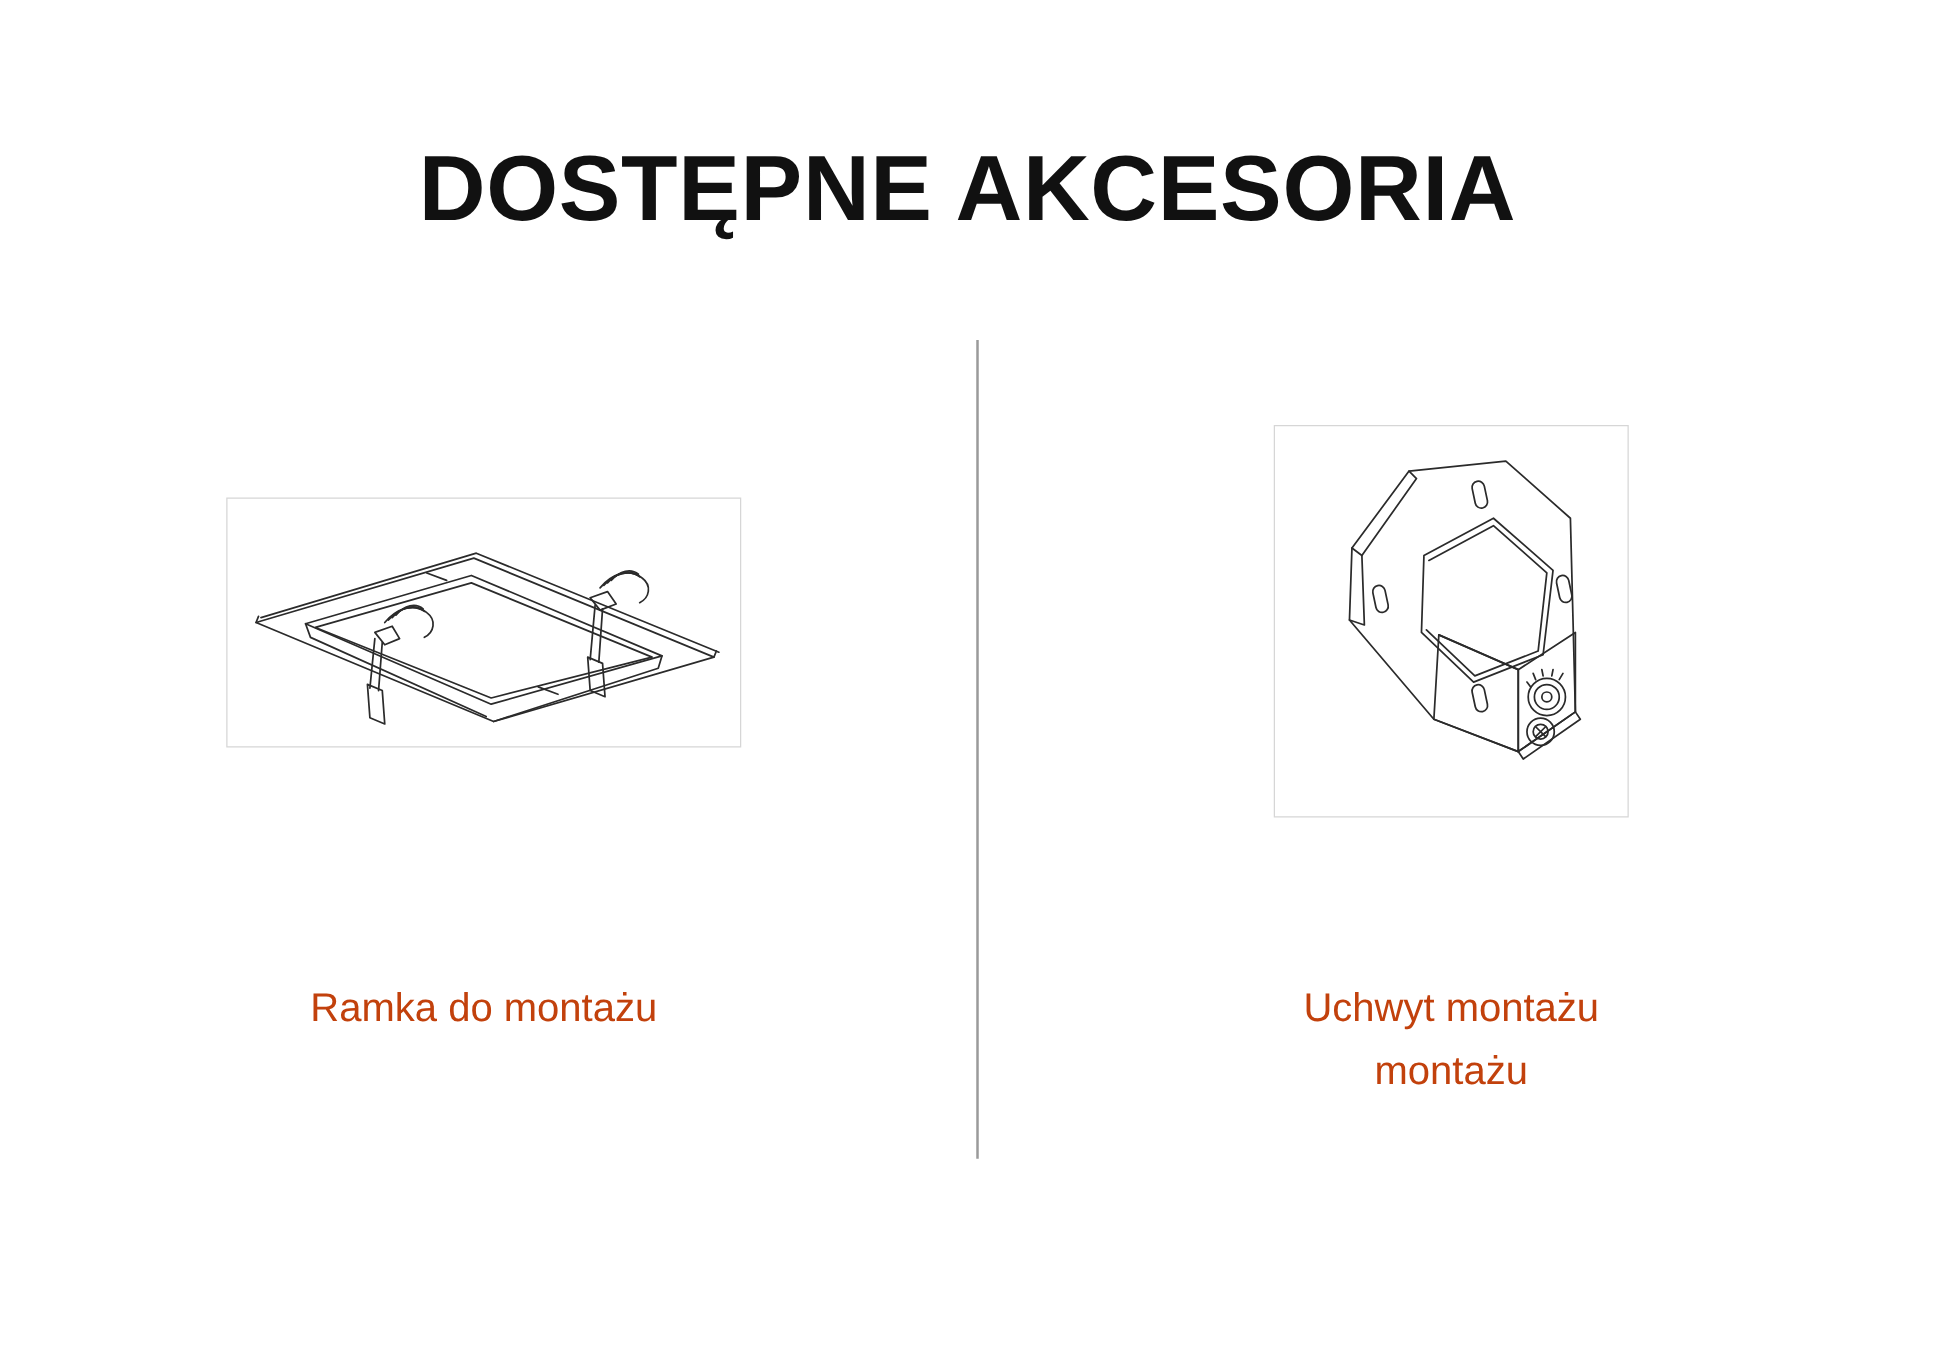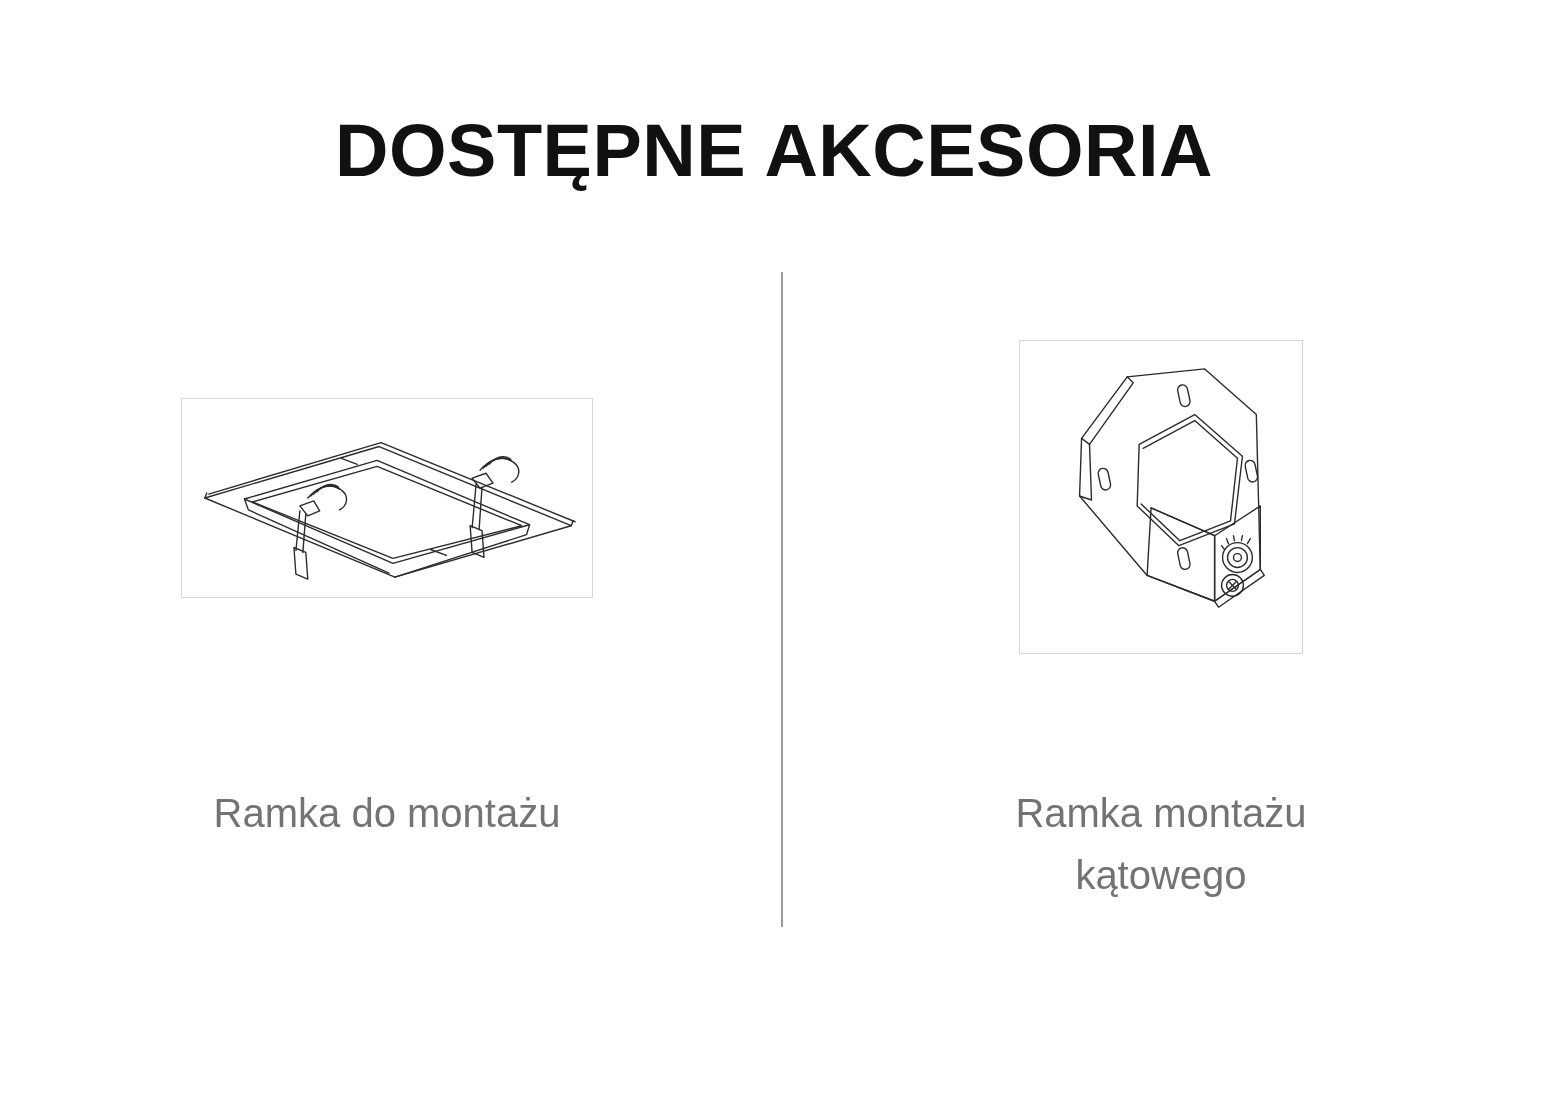--- a/index.html
+++ b/index.html
@@ -78,23 +78,23 @@
     width: 284px;
     height: 314px;
     margin-top: 40px;
   }
 
   .caption {
     position: absolute;
     left: 0;
     width: 774px;
     text-align: center;
-    font-size: 40px;
+    font-size: 32px;
     line-height: 1.55;
-    color: #737373;
+    color: #c2410c;
     font-weight: 400;
   }
 
   .caption-left { top: 482px; }
   .caption-right { top: 482px; }
 
   .caption .line { display: block; }
 
   svg { display: block; }
 </style>
@@ -187,19 +187,19 @@
             <path d="M206,210 l-3,-4 M210,204 l-2,-5 M216,201 l-1,-5 M223,201 l1,-5 M229,204 l3,-5"></path>
             <circle cx="214" cy="246" r="11"></circle>
             <circle cx="214" cy="246" r="6"></circle>
             <path d="M210,242 l8,8 M218,242 l-8,8"></path>
 
             <polyline points="196,262 200,268 246,236 242,230"></polyline>
           </g>
         </svg>
       </div>
       <div class="caption caption-right">
-        <span class="line">Ramka montażu</span>
-        <span class="line">kątowego</span>
+        <span class="line">Uchwyt montażu</span>
+        <span class="line">montażu</span>
       </div>
     </div>
 
   </div>
 </div>
 
 </body></html>

